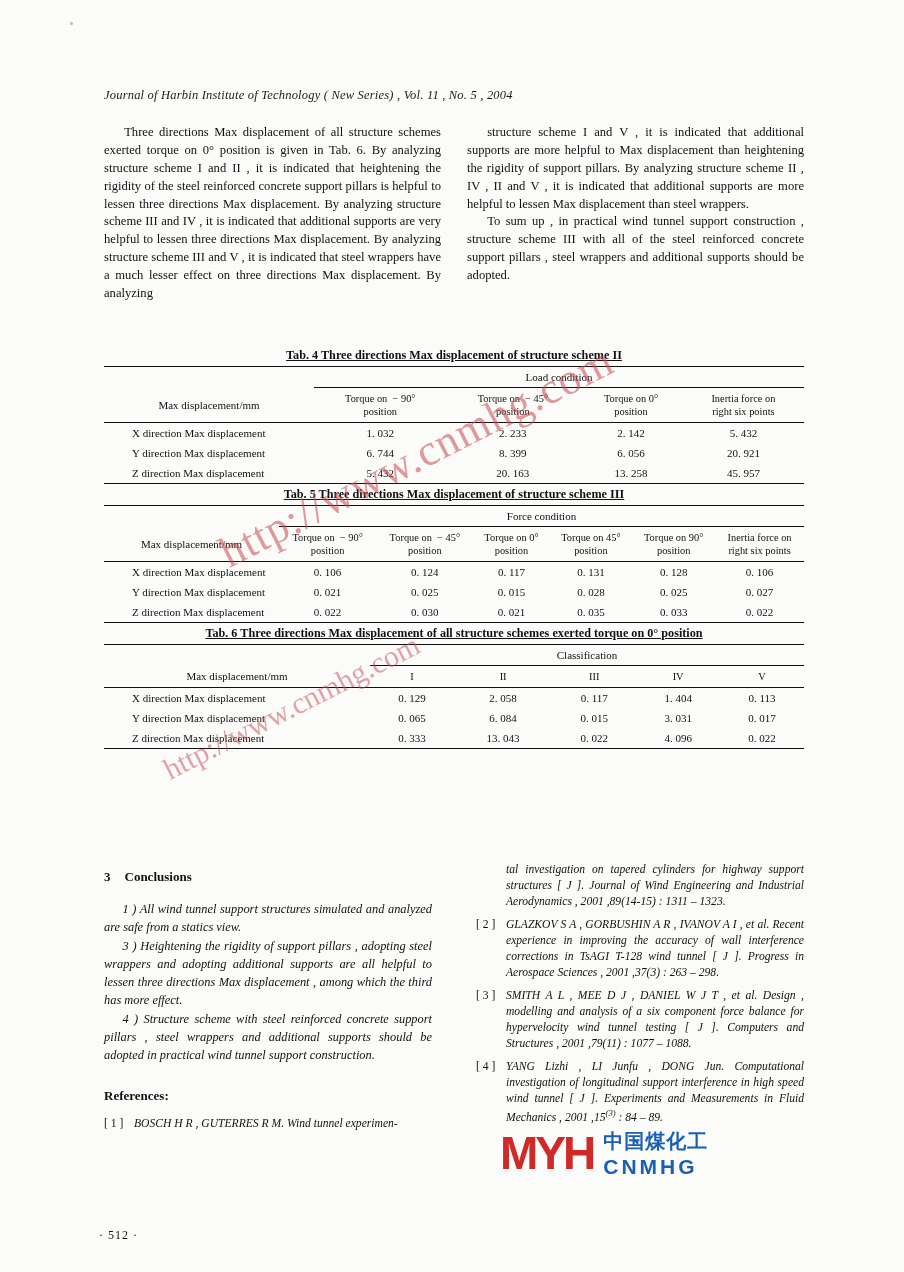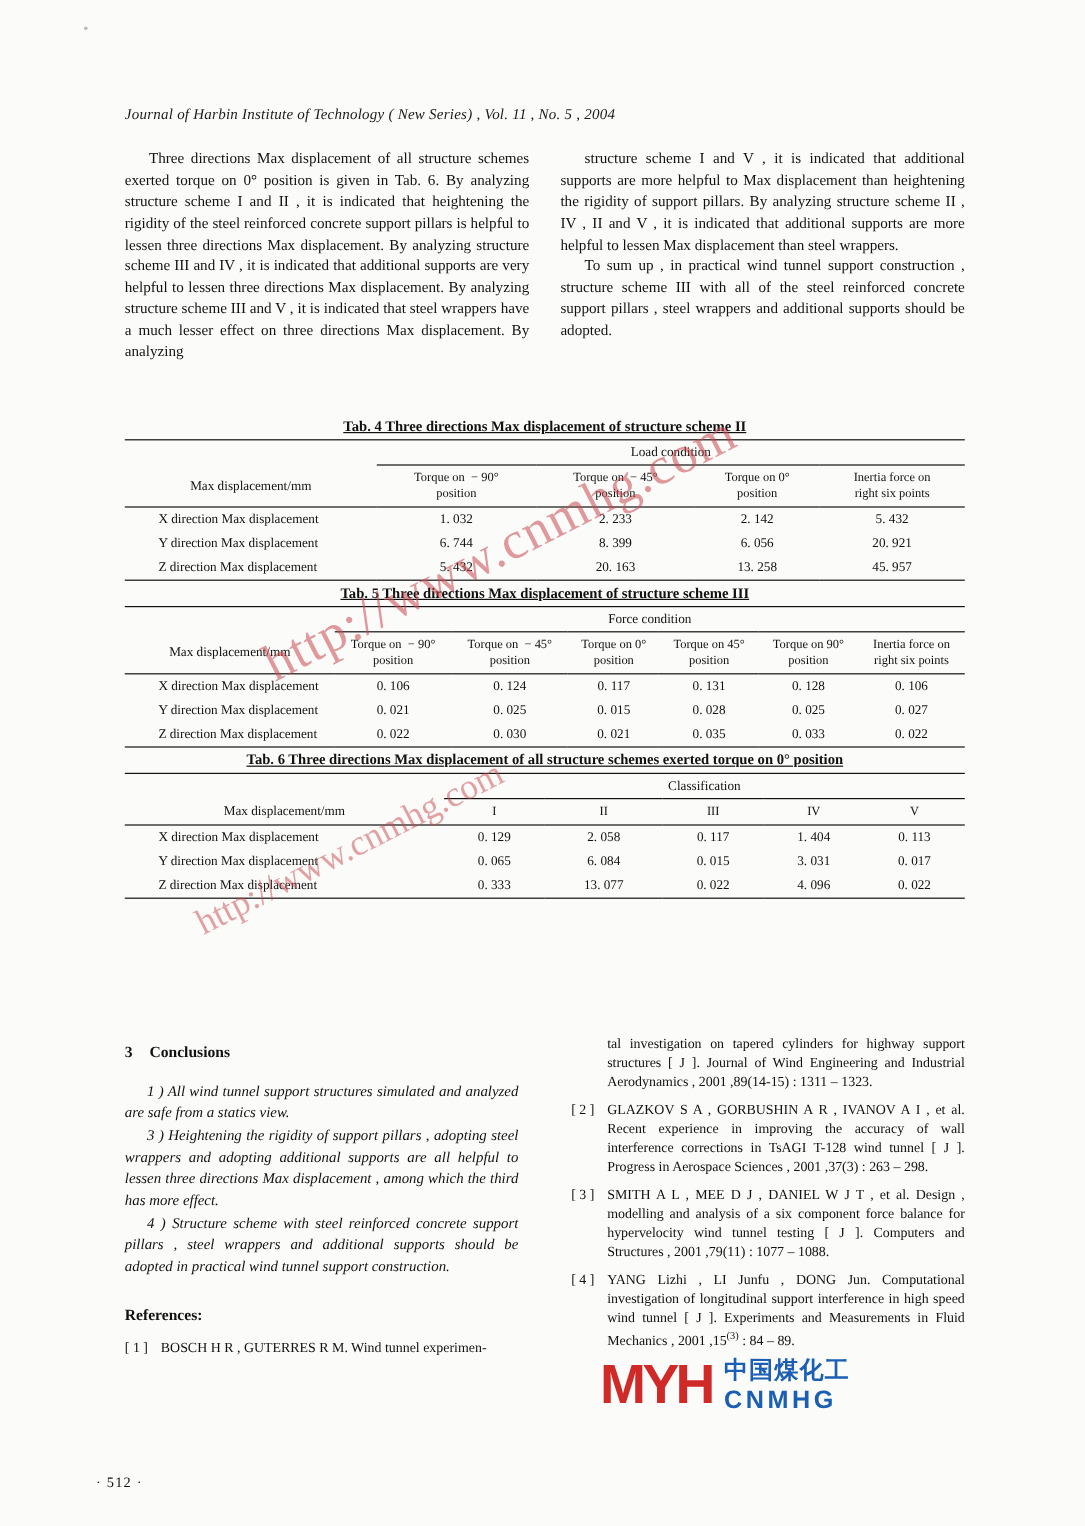--- a/index.html
+++ b/index.html
@@ -108,24 +108,24 @@
   .bcol p { margin: 0 0 1px 0; text-indent: 1.5em; font-style: italic; }
   .refs-head { font-weight: bold; font-size: 13px; margin: 22px 0 10px 0; }
   .ref-item {
     display: flex;
     font-size: 11.6px;
     line-height: 1.38;
     margin-bottom: 7px;
     text-align: justify;
   }
   .ref-num { width: 30px; flex: 0 0 30px; }
-  .ref-text { flex: 1; }
+  .ref-text { flex: 1; font-style: italic; }
   .page-num {
     position: absolute;
-    left: 80px;
+    left: 99px;
     top: 1228px;
     font-size: 12px;
     letter-spacing: 1px;
   }
   
   .wm {
     position: absolute;
     left: 280px;
     top: 420px;
     width: 400px;
@@ -314,21 +314,21 @@
         <td class="rowlabel">Y direction Max displacement</td>
         <td class="mdcell">0. 065</td>
         <td class="mdcell">6. 084</td>
         <td class="mdcell">0. 015</td>
         <td class="mdcell">3. 031</td>
         <td class="mdcell">0. 017</td>
       </tr>
       <tr>
         <td class="rowlabel tline-bottom">Z direction Max displacement</td>
         <td class="mdcell tline-bottom">0. 333</td>
-        <td class="mdcell tline-bottom">13. 077</td>
+        <td class="mdcell tline-bottom">13. 043</td>
         <td class="mdcell tline-bottom">0. 022</td>
         <td class="mdcell tline-bottom">4. 096</td>
         <td class="mdcell tline-bottom">0. 022</td>
       </tr>
     </tbody>
       </table>
   </div>
 
   <div class="bottom-columns">
     <div class="bcol">

